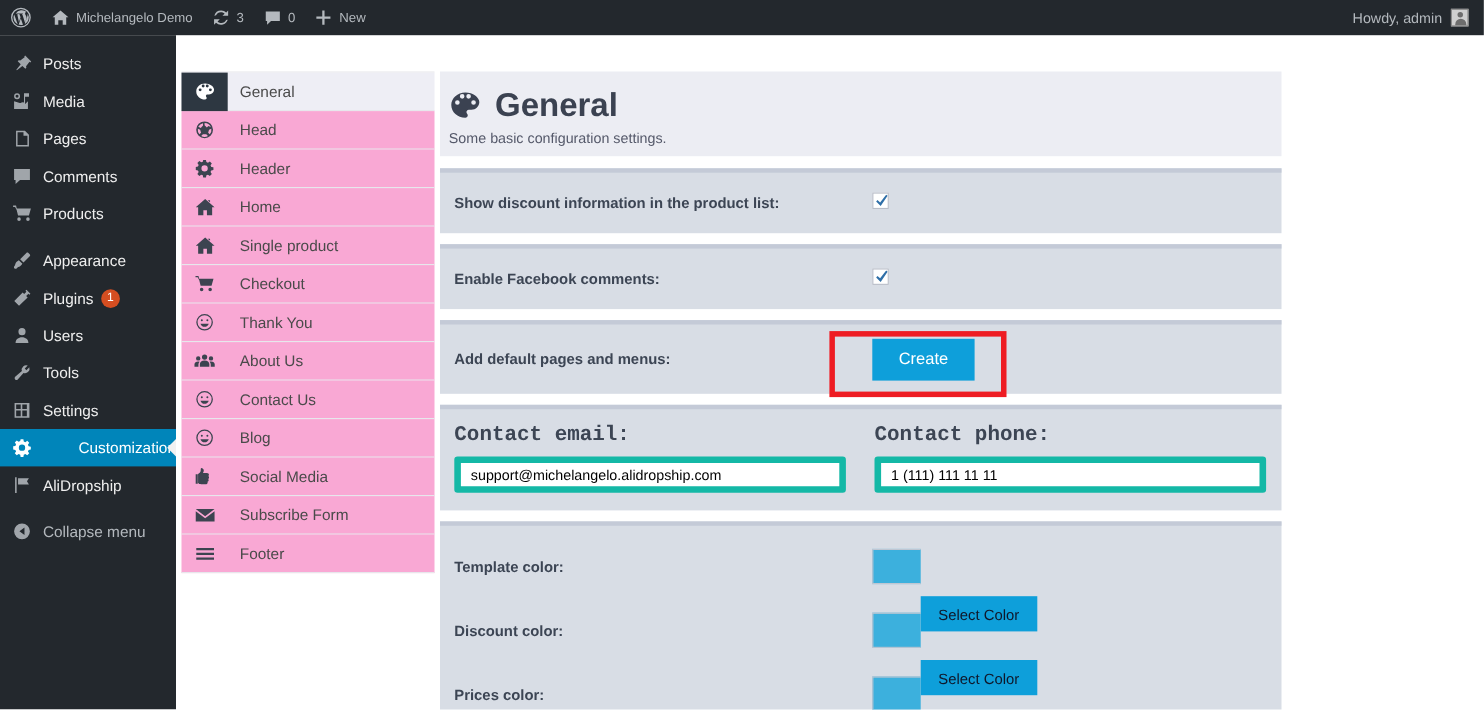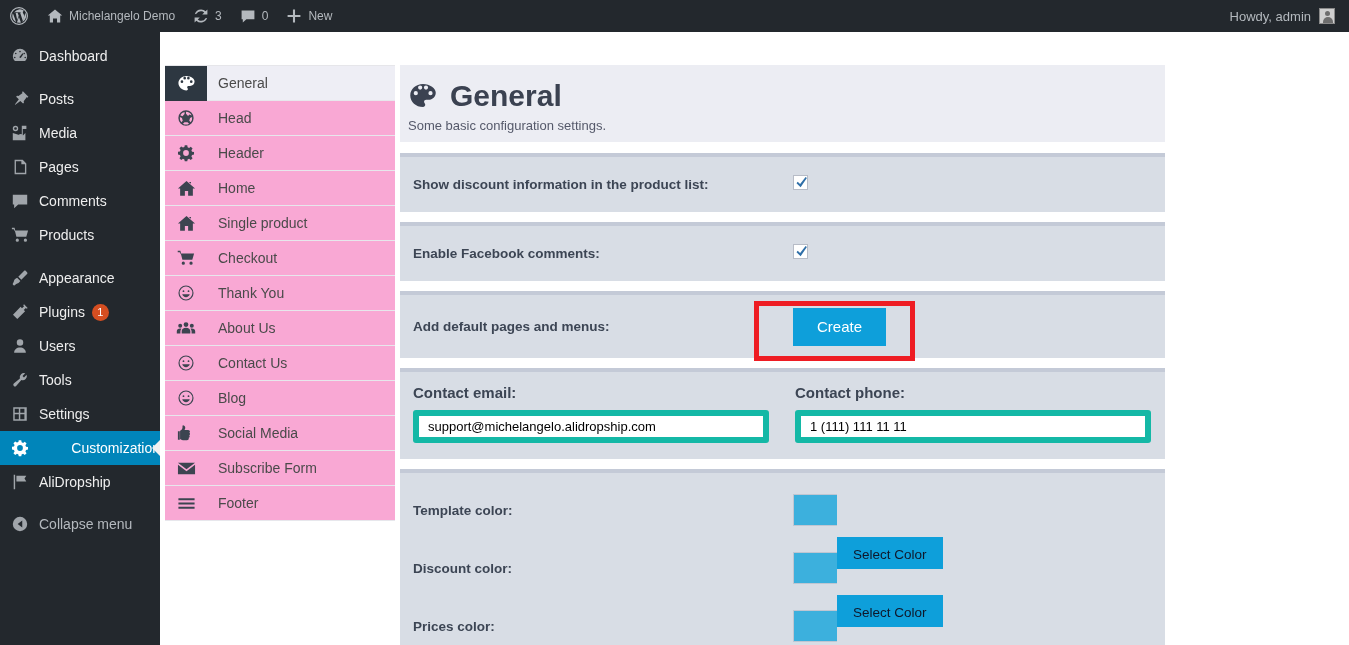--- a/index.html
+++ b/index.html
@@ -178,22 +178,23 @@
     width: 161px; height: 60px;
     border: 5px solid #ee1c23;
     pointer-events: none;
   }
 
   
   .panel.contact-panel { padding: 12px 13px 16px 13px; }
   .field-grid { display: flex; gap: 26px; }
   .field { width: 356px; }
   .field-label {
-    font-size: 15px; font-weight: bold; color: #3c4554;
+    font-size: 19px; font-weight: bold; color: #3c4554;
     margin-bottom: 9px;
+    font-family: Liberation Mono, monospace;
   }
   .text-input {
     width: 356px; height: 33px;
     background: #ffffff;
     border: 6px solid #14b8a6;
     border-radius: 3px;
     padding: 0 9px;
     font-family: Liberation Sans, sans-serif;
     font-size: 13px;
     color: #000000;
@@ -269,28 +270,20 @@
     </div>
     <div class="spacer"></div>
     <div class="ab-right">
       <span class="ab-label">Howdy, admin</span>
       <span class="ab-avatar"></span>
     </div>
   </div>
 
   <div id="wpmenu">
 
-    <div class="wp-item" style="margin-top:7px;">
-      <span class="wp-ico">
-        <svg width="18" height="18" viewBox="0 0 20 20">
-            <path d="M10 2a8 8 0 00-8 8 8 8 0 002.3 5.6h11.4A8 8 0 0018 10a8 8 0 00-8-8zm0 2.2c.5 0 .9.4.9.9s-.4.9-.9.9-.9-.4-.9-.9.4-.9.9-.9zM5.3 6.3c.5 0 .9.4.9.9s-.4.9-.9.9-.9-.4-.9-.9.4-.9.9-.9zm9.4 0c.5 0 .9.4.9.9s-.4.9-.9.9-.9-.4-.9-.9.4-.9.9-.9zM4.2 10.8c.5 0 .9.4.9.9s-.4.9-.9.9-.9-.4-.9-.9.4-.9.9-.9zm11.6 0c.5 0 .9.4.9.9s-.4.9-.9.9-.9-.4-.9-.9.4-.9.9-.9zM12.8 6.9l1 1-3 4.4-1.7-1z"></path>
-          </svg>
-      </span>
-      <span class="wp-label">Dashboard</span>
-    </div>
 
     <div class="wp-gap"></div>
 
     <div class="wp-item">
       <span class="wp-ico">
         <svg width="18" height="18" viewBox="0 0 20 20">
             <path d="M13.2 1.5l-1 1 .7.7-4.6 3.5-1.6-.3-1 1 3 3-4.4 5.6.5.5 5.6-4.4 3 3 1-1-.3-1.6 3.5-4.6.7.7 1-1z"></path>
           </svg>
       </span>
       <span class="wp-label">Posts</span>

